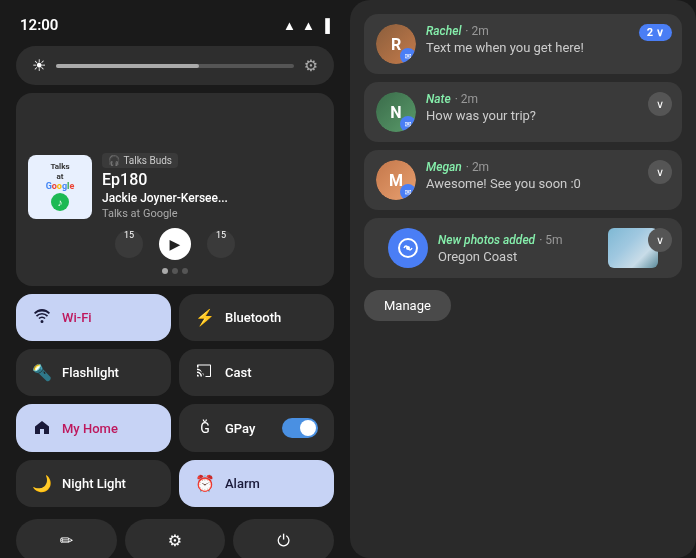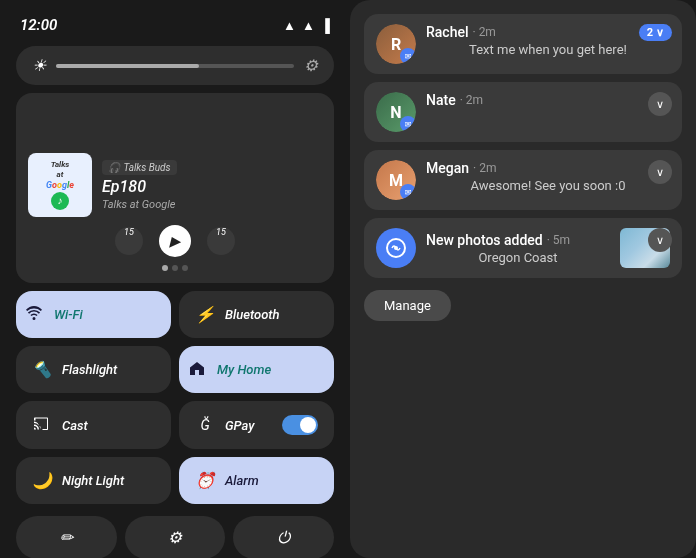--- a/index.html
+++ b/index.html
@@ -14,21 +14,20 @@
 
     
     .left-panel {
       width: 350px;
       height: 558px;
       background: #1a1a1a;
       padding: 12px 16px;
       display: flex;
       flex-direction: column;
       gap: 8px;
-      font-style: italic;
     }
 
     .status-bar {
       display: flex;
       justify-content: space-between;
       align-items: center;
       padding: 4px 4px;
       height: 28px;
     }
 
@@ -240,22 +239,21 @@
       padding: 14px 16px;
       display: flex;
       align-items: center;
       gap: 10px;
       cursor: pointer;
       color: white;
     }
 
     .toggle-btn.active {
       background: #c7d3f5;
-      color: #0f766e;
-      padding-left: 8px;
+      color: #be185d;
     }
 
     .toggle-btn.active .toggle-icon {
       color: #1a1a3a;
     }
 
     .toggle-icon {
       font-size: 16px;
       color: white;
       width: 20px;
@@ -388,35 +386,35 @@
       flex: 1;
     }
 
     .notif-header {
       display: flex;
       align-items: center;
       gap: 4px;
     }
 
     .notif-name {
-      color: #ffffff;
-      font-size: 14px;
+      color: #86efac;
+      font-size: 12px;
       font-weight: 500;
+      font-style: italic;
     }
 
     .notif-time {
       color: #999;
       font-size: 12px;
     }
 
     .notif-msg {
       color: #ccc;
       font-size: 13px;
       margin-top: 2px;
-      text-align: center;
     }
 
     .notif-expand {
       position: absolute;
       right: 10px;
       top: 10px;
     }
 
     .expand-btn {
       background: #555;
@@ -441,21 +439,21 @@
       display: flex;
       align-items: center;
       gap: 3px;
       cursor: pointer;
     }
 
     
     .photos-notif {
       background: #3a3a3a;
       border-radius: 14px;
-      padding: 10px 12px;
+      padding: 10px 24px;
       display: flex;
       align-items: center;
       gap: 10px;
       position: relative;
     }
 
     .photos-icon {
       width: 40px;
       height: 40px;
       background: #4a7ef5;
@@ -540,20 +538,21 @@
         <div class="spotify-dot">♪</div>
       </div>
       <div class="media-info">
         <div class="media-source">
           <div class="pixel-buds-badge">
             <span>🎧</span>
             <span>Talks Buds</span>
           </div>
         </div>
         <div class="media-title">Ep180</div>
+        <div class="media-title" style="font-size:12px;">Jackie Joyner-Kersee...</div>
         <div class="media-subtitle">Talks at Google</div>
       </div>
     </div>
     <div class="media-controls">
       <div class="ctrl-btn">
         <span style="font-size:9px;">15</span>
       </div>
       <div class="play-btn">▶</div>
       <div class="ctrl-btn">
         <span style="font-size:9px;">15</span>
@@ -580,38 +579,38 @@
     <div class="toggle-btn">
       <span class="toggle-icon" style="font-size:16px;">⚡</span>
       <span class="toggle-label">Bluetooth</span>
     </div>
 
     <div class="toggle-btn">
       <span class="toggle-icon">🔦</span>
       <span class="toggle-label">Flashlight</span>
     </div>
 
+    <div class="toggle-btn">
+      <span class="toggle-icon">
+        <svg width="16" height="14" viewBox="0 0 16 14" fill="currentColor">
+          <path d="M0 10.5v2h2a2 2 0 0 0-2-2zm0-3v1.5a3.5 3.5 0 0 1 3.5 3.5H5A5 5 0 0 0 0 7.5zm13-7H1C.4.5 0 .9 0 1.5v2h1.5v-2H13v10.5H8.5V13H13c.6 0 1-.4 1-1V1.5c0-.6-.4-1-1-1zm-6.5 10v-1H5a5.5 5.5 0 0 0-5-5V6c3.5.3 6.2 2.8 6.5 6.5z"></path>
+        </svg>
+      </span>
+      <span class="toggle-label">Cast</span>
+    </div>
+
     <div class="toggle-btn active">
       <span class="toggle-icon">
         <svg width="16" height="14" viewBox="0 0 16 14" fill="currentColor">
           <path d="M8 1L1 6.5V14h5V9h4v5h5V6.5L8 1z"></path>
         </svg>
       </span>
       <span class="toggle-label">My Home</span>
     </div>
 
-    <div class="toggle-btn">
-      <span class="toggle-icon">
-        <svg width="16" height="14" viewBox="0 0 16 14" fill="currentColor">
-          <path d="M0 10.5v2h2a2 2 0 0 0-2-2zm0-3v1.5a3.5 3.5 0 0 1 3.5 3.5H5A5 5 0 0 0 0 7.5zm13-7H1C.4.5 0 .9 0 1.5v2h1.5v-2H13v10.5H8.5V13H13c.6 0 1-.4 1-1V1.5c0-.6-.4-1-1-1zm-6.5 10v-1H5a5.5 5.5 0 0 0-5-5V6c3.5.3 6.2 2.8 6.5 6.5z"></path>
-        </svg>
-      </span>
-      <span class="toggle-label">Cast</span>
-    </div>
-
     <div class="toggle-btn gpay-toggle" style="background:#2e2e2e;">
       <span class="toggle-icon" style="font-size:14px;">Ğ</span>
       <span class="toggle-label">GPay</span>
       <div class="gpay-switch"></div>
     </div>
 
     <div class="toggle-btn">
       <span class="toggle-icon">🌙</span>
       <span class="toggle-label">Night Light</span>
     </div>
@@ -662,20 +661,21 @@
       <div class="avatar-bg avatar-nate">N</div>
       <div class="msg-badge">
         <span class="msg-badge-icon">✉</span>
       </div>
     </div>
     <div class="notif-content">
       <div class="notif-header">
         <span class="notif-name">Nate</span>
         <span class="notif-time">· 2m</span>
       </div>
+      <div class="notif-msg">How was your trip?</div>
     </div>
     <div class="notif-expand">
       <div class="expand-btn">∨</div>
     </div>
   </div>
 
   <div class="notif-card">
     <div class="avatar">
       <div class="avatar-bg avatar-megan">M</div>
       <div class="msg-badge">

